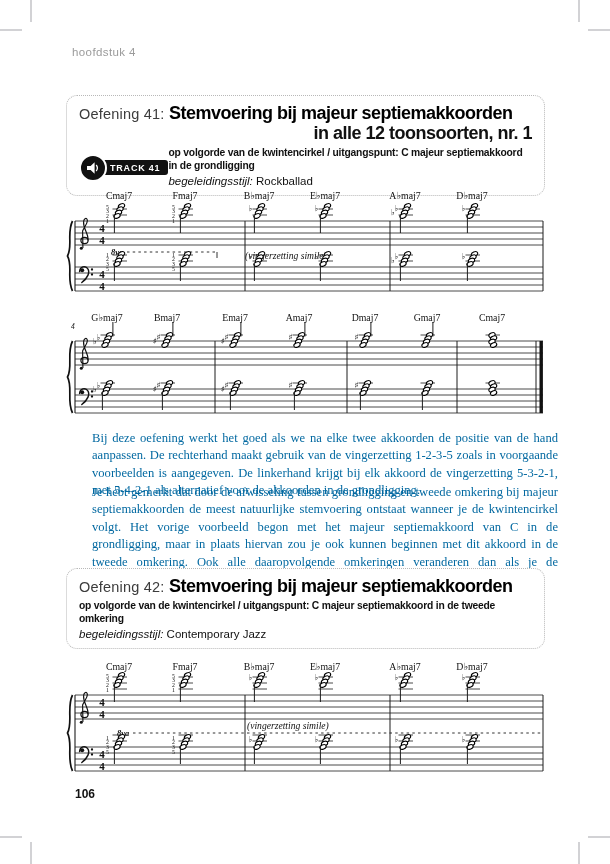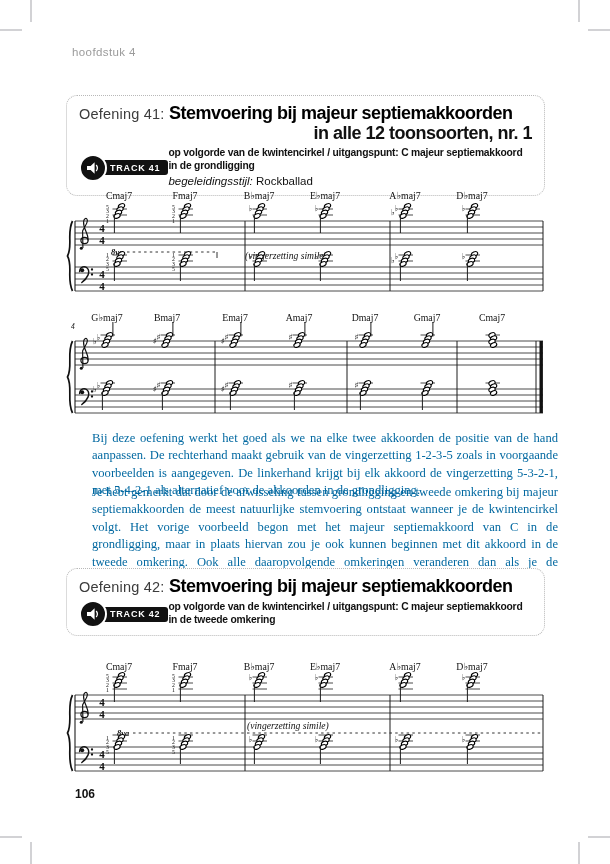--- a/index.html
+++ b/index.html
@@ -369,31 +369,26 @@
 
   <div class="para" style="top:430px">Bij deze oefening werkt het goed als we na elke twee akkoorden de positie van de hand aanpassen. De rechterhand maakt gebruik van de vingerzetting 1-2-3-5 zoals in voorgaande voorbeelden is aangegeven. De linkerhand krijgt bij elk akkoord de vingerzetting 5-3-2-1, met 5-4-2-1 als alternatief voor de akkoorden in de grondligging.</div>
   <div class="para" style="top:484px">Je hebt gemerkt dat door de afwisseling tussen grondligging en tweede omkering bij majeur septiemakkoorden de meest natuurlijke stemvoering ontstaat wanneer je de kwintencirkel volgt. Het vorige voorbeeld begon met het majeur septiemakkoord van C in de grondligging, maar in plaats hiervan zou je ook kunnen beginnen met dit akkoord in de tweede omkering. Ook alle daaropvolgende omkeringen veranderen dan als je de kwintencirkel volgt. Dit kun je zien in het volgende voorbeeld.</div>
 
   <div class="exbox" style="top:568px">
     <div class="exline1">
       <span class="exlabel">Oefening 42:</span>
       <span class="extitle">Stemvoering bij majeur septiemakkoorden</span>
     </div>
     <div class="exrow">
-      <div class="trackbadge">
-        <div class="trackcircle">
-          <svg width="14" height="14" viewBox="0 0 14 14">
-            <polygon points="1,5 4.6,5 8.6,1.2 8.6,12.8 4.6,9 1,9" fill="#fff"></polygon>
-            <path d="M10.2 4 Q12.6 7 10.2 10" stroke="#fff" stroke-width="1.3" fill="none"></path>
-          </svg>
-        </div>
-        <div class="trackrect">TRACK 42</div>
-      </div>
       <div class="exright">
         <div class="exsub">op volgorde van de kwintencirkel / uitgangspunt: C majeur septiemakkoord in de tweede omkering</div>
+        <div class="exstyle">
+          <span class="exstylelabel">begeleidingsstijl:</span>
+          <span>Contemporary Jazz</span>
+        </div>
       </div>
     </div>
   </div>
 
   <div class="system" style="top:659px">
       <svg height="130" viewBox="0 0 480 130">
         <line x1="10" y1="36" x2="478" y2="36" stroke="#1c1c1c" stroke-width="0.8"></line>
         <line x1="10" y1="42" x2="478" y2="42" stroke="#1c1c1c" stroke-width="0.8"></line>
         <line x1="10" y1="48" x2="478" y2="48" stroke="#1c1c1c" stroke-width="0.8"></line>
         <line x1="10" y1="54" x2="478" y2="54" stroke="#1c1c1c" stroke-width="0.8"></line>

